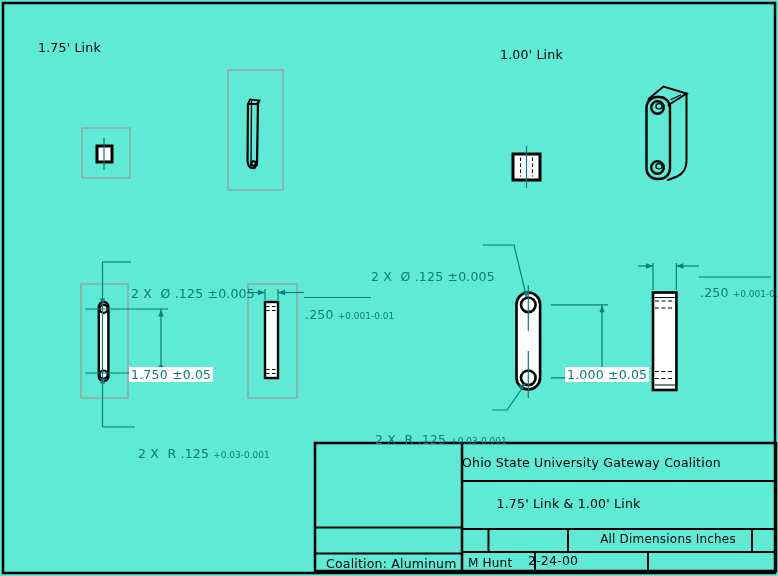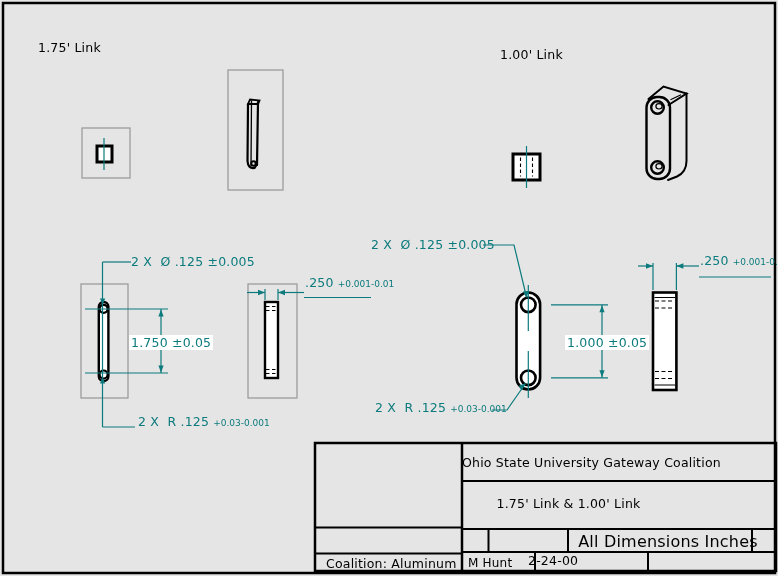--- a/index.html
+++ b/index.html
@@ -1,21 +1,21 @@
 <!DOCTYPE html>
 <html><head>
 <meta charset="utf-8">
 <style>
   html,body{margin:0;padding:0;background:#fff;}
   .page{
-    position:relative;width:778px;height:576px;background:#e5e5e5;overflow:hidden;
+    position:relative;width:778px;height:576px;background:#5eead4;overflow:hidden;
     font-family:"DejaVu Sans", sans-serif;
   }
   .txt{position:absolute;white-space:pre;color:#000;font-size:12.5px;letter-spacing:0.2px;}
-  .dim{color:#0c7b7d;font-size:12.5px;}
+  .dim{color:#0c7b7d;font-size:12.5px;margin-top:32px;}
   .dim-bg{background:#ffffff;padding:0 2px;}
   .tolrow{display:inline-flex;align-items:flex-end;}
   .tol{display:inline-flex;flex-direction:row;font-size:9px;line-height:1.1;margin-left:4px;letter-spacing:0;}
   .tb{position:absolute;color:#000;font-size:12.5px;letter-spacing:0.2px;white-space:pre;}
   .center{text-align:center;}
   svg{position:absolute;left:0;top:0;}
 </style>
 </head>
 <body>
 
@@ -195,18 +195,18 @@
   <div class="txt dim tolrow" style="left:700px;top:253px;">
     <span>.250</span>
     <span class="tol">
       <span>+0.001</span>
       <span>-0.01</span>
     </span>
   </div>
 
   <div class="tb center" style="left:462px;top:455px;width:221px;">Ohio State University Gateway Coalition</div>
   <div class="tb center" style="left:462px;top:496px;width:213px;">1.75' Link &amp; 1.00' Link</div>
-  <div class="tb center" style="left:568px;top:532px;width:200px;font-size:16px;">All Dimensions Inches</div>
+  <div class="tb center" style="left:568px;top:532px;width:200px;font-size:12px;">All Dimensions Inches</div>
   <div class="tb" style="left:326px;top:556px;">Coalition: Aluminum</div>
   <div class="tb" style="left:468px;top:556px;font-size:12px;">M Hunt</div>
   <div class="tb" style="left:528px;top:553px;text-align:center;">2-24-00</div>
 
 </div>
 
 </body></html>

